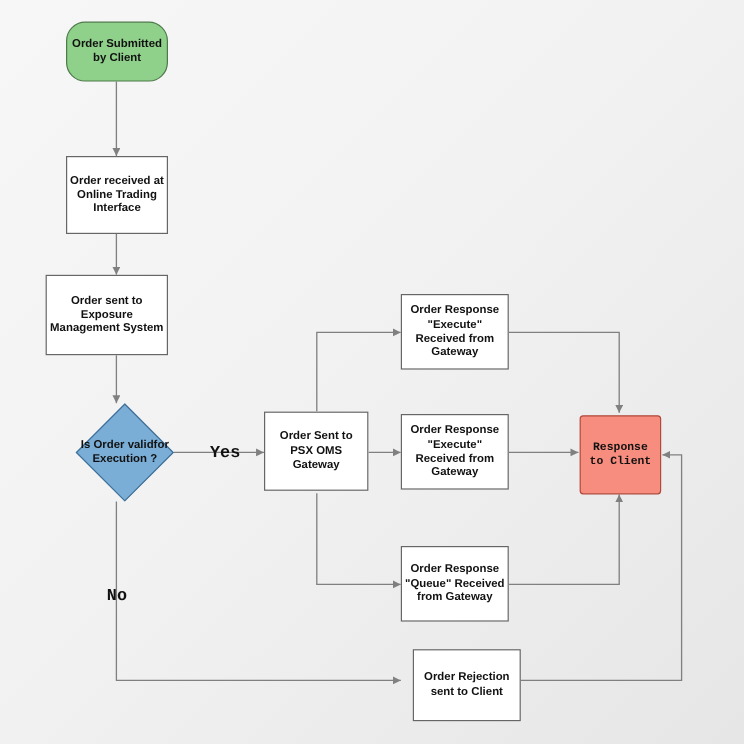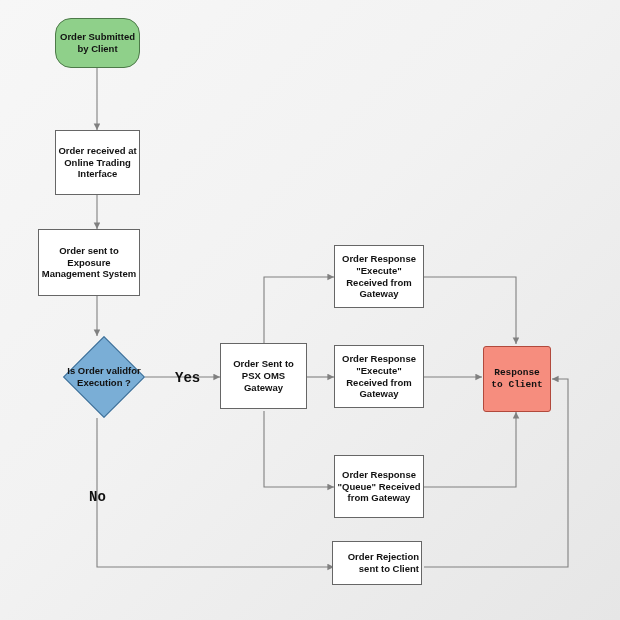--- a/index.html
+++ b/index.html
@@ -150,21 +150,21 @@
   </div>
 
   <div class="node node-rect" style="left:334px; top:345px; width:90px; height:63px;">
     <span>Order Response "Execute" Received from Gateway</span>
   </div>
 
   <div class="node node-rect" style="left:334px; top:455px; width:90px; height:63px;">
     <span>Order Response "Queue" Received from Gateway</span>
   </div>
 
-  <div class="node node-rect" style="left:332px; top:541px; width:90px; height:44px;text-align:right;">
+  <div class="node node-rect" style="left:344px; top:541px; width:90px; height:60px;">
     <span>Order Rejection sent to Client</span>
   </div>
 
   <div class="node node-end" style="left:483px; top:346px; width:68px; height:66px; border-radius:3px;font-family:Liberation Mono, monospace;">
     <span>Response to Client</span>
   </div>
 
   <div class="edge-label" style="left:175px; top:370px;">Yes</div>
 
   <div class="edge-label" style="left:89px; top:489px;">No</div>

